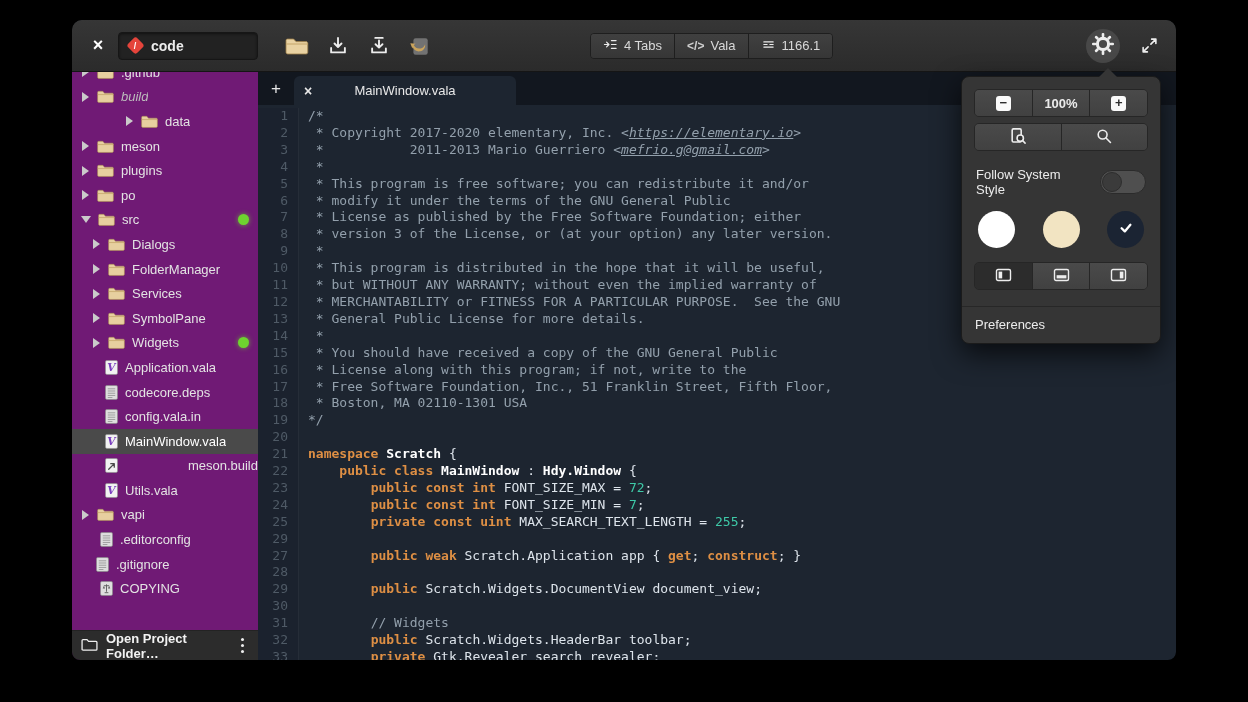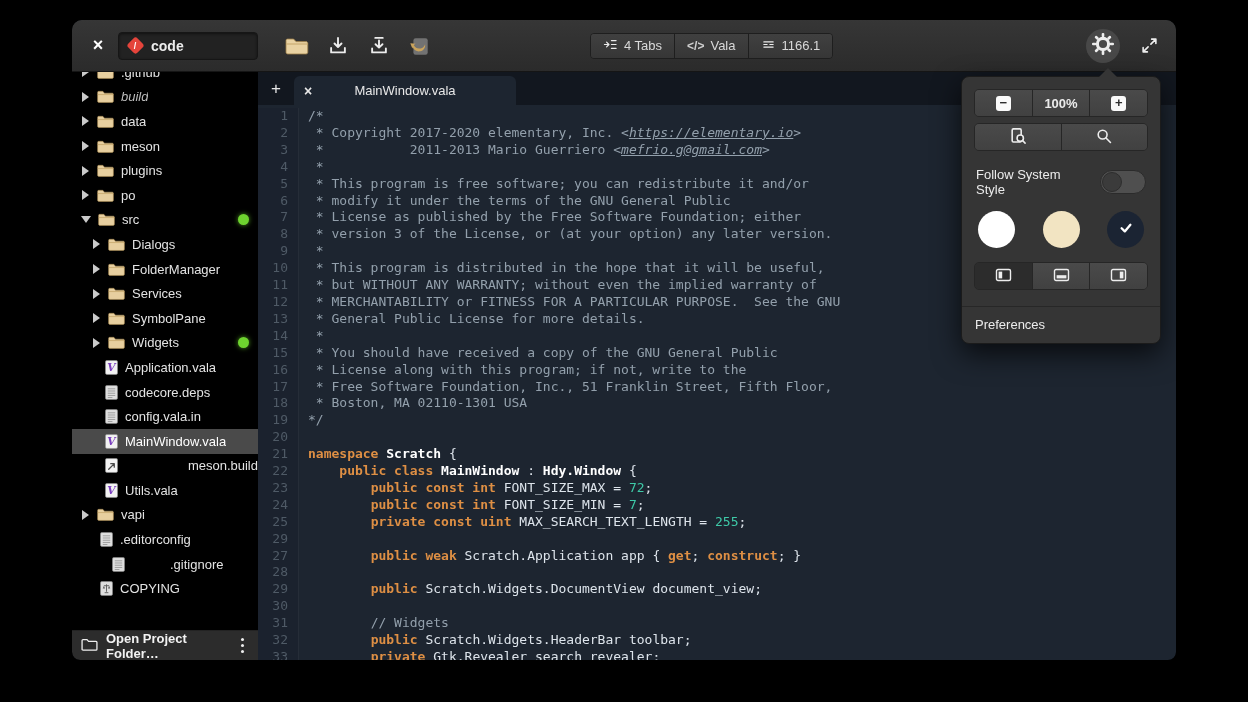--- a/index.html
+++ b/index.html
@@ -34,21 +34,21 @@
   .seg-btn:last-child { border-right:none; }
   .seg-btn .icprefix { color:#cfcfcf; font-size:12px; font-weight:bold; }
   .right-group { margin-left:auto; display:flex; align-items:center; gap:16px; }
   .gear-wrap { width:34px; height:34px; border-radius:50%; background:#484848;
                display:flex; align-items:center; justify-content:center; }
 
   
   .body { display:flex; height:588px; }
 
   
-  .sidebar { width:186px; flex:none; background:#000000; display:flex; flex-direction:column;
+  .sidebar { width:186px; flex:none; background:#701a75; display:flex; flex-direction:column;
              overflow:hidden; }
   .tree { flex:1; overflow:hidden; margin-top:-12px; }
   .trow { height:24.6px; display:flex; align-items:center; font-size:13px; color:#e3e3e3; }
   .trow.selected { background:#4a4a4a; color:#fff; }
   .trow.italic .tlabel { font-style:italic; color:#bcbcbc; }
   .exp { width:12px; margin-right:3px; display:flex; justify-content:center; flex:none; }
   .exp.closed { border-style:solid; border-width:5px 0 5px 7px; width:0;
                 border-color:transparent transparent transparent #cacaca; margin-left:3px; margin-right:8px; }
   .exp.open { border-style:solid; border-width:7px 5px 0 5px; width:0;
               border-color:#cacaca transparent transparent transparent; margin-left:2px; margin-right:7px; }
@@ -208,21 +208,21 @@
           <div class="trow italic" style="padding-left: 7px;">
             <span class="exp closed"></span>
             <span class="tic">
               <svg width="17" height="13" viewBox="0 0 18 14">
                 <path d="M.5 2.6C.5 1.9 1 1.4 1.7 1.4h4.4l1.8 2h8.4c.7 0 1.2.5 1.2 1.2v7.6c0 .7-.5 1.2-1.2 1.2H1.7c-.7 0-1.2-.5-1.2-1.2z" fill="#e7cf9f" stroke="#a8894f" stroke-width=".6"></path>
                 <path d="M.7 4.9h16.6" stroke="#c4a468" stroke-width=".8"></path>
               </svg>
             </span>
             <span class="tlabel">build</span>
           </div>
-          <div class="trow" style="padding-left: 7px;">
+          <div class="trow" style="padding-left: 7px; margin-left: 44px;">
             <span class="exp closed"></span>
             <span class="tic">
               <svg width="17" height="13" viewBox="0 0 18 14">
                 <path d="M.5 2.6C.5 1.9 1 1.4 1.7 1.4h4.4l1.8 2h8.4c.7 0 1.2.5 1.2 1.2v7.6c0 .7-.5 1.2-1.2 1.2H1.7c-.7 0-1.2-.5-1.2-1.2z" fill="#e7cf9f" stroke="#a8894f" stroke-width=".6"></path>
                 <path d="M.7 4.9h16.6" stroke="#c4a468" stroke-width=".8"></path>
               </svg>
             </span>
             <span class="tlabel">data</span>
           </div>
           <div class="trow" style="padding-left: 7px;">
@@ -383,21 +383,21 @@
           </div>
           <div class="trow" style="padding-left: 28px;">
             <span class="tic">
               <svg width="13" height="15" viewBox="0 0 14 16">
                 <rect x=".5" y=".5" width="13" height="15" rx="1.5" fill="#dedede" stroke="#868686" stroke-width=".7"></rect>
                 <path d="M3 4h8M3 6.4h8M3 8.8h8M3 11.2h8M3 13.4h5" stroke="#9b9b9b" stroke-width="1"></path>
               </svg>
             </span>
             <span class="tlabel">.editorconfig</span>
           </div>
-          <div class="trow" style="padding-left: 40px; gap: 38px;">
+          <div class="trow" style="padding-left: 24px;">
             <span class="tic">
               <svg width="13" height="15" viewBox="0 0 14 16">
                 <rect x=".5" y=".5" width="13" height="15" rx="1.5" fill="#dedede" stroke="#868686" stroke-width=".7"></rect>
                 <path d="M3 4h8M3 6.4h8M3 8.8h8M3 11.2h8M3 13.4h5" stroke="#9b9b9b" stroke-width="1"></path>
               </svg>
             </span>
             <span class="tlabel">.gitignore</span>
           </div>
           <div class="trow" style="padding-left: 28px;">
             <span class="tic">

